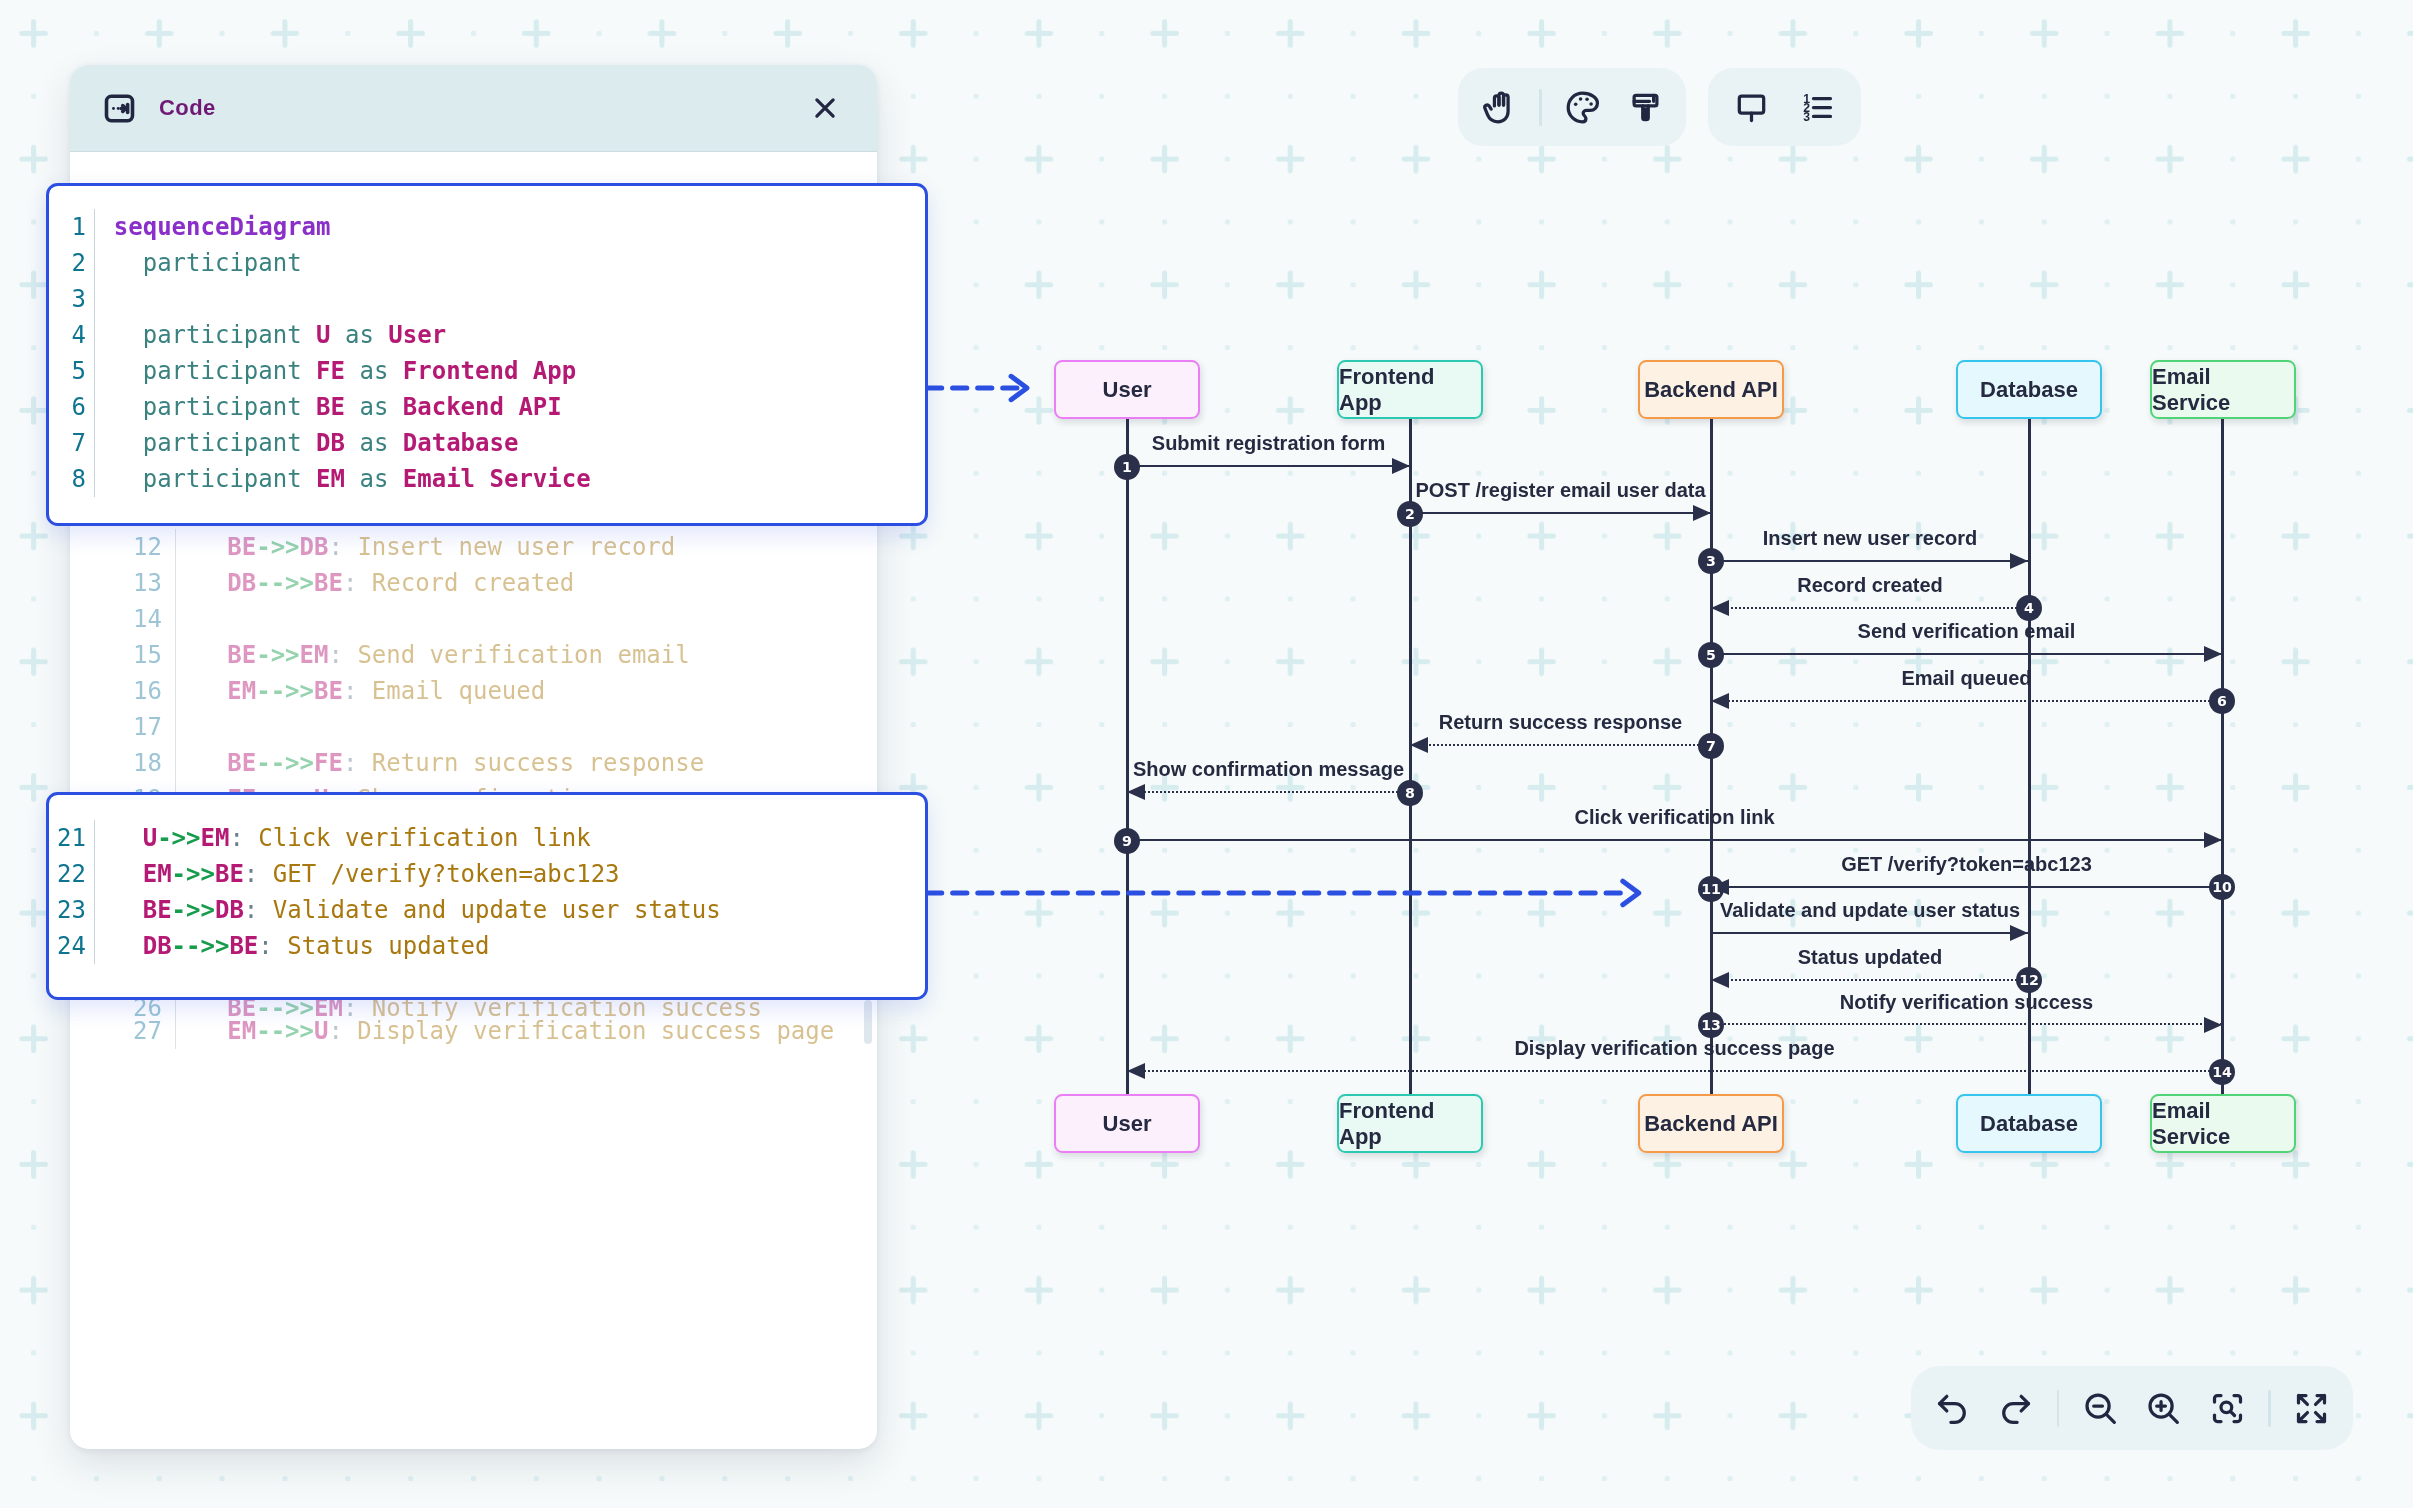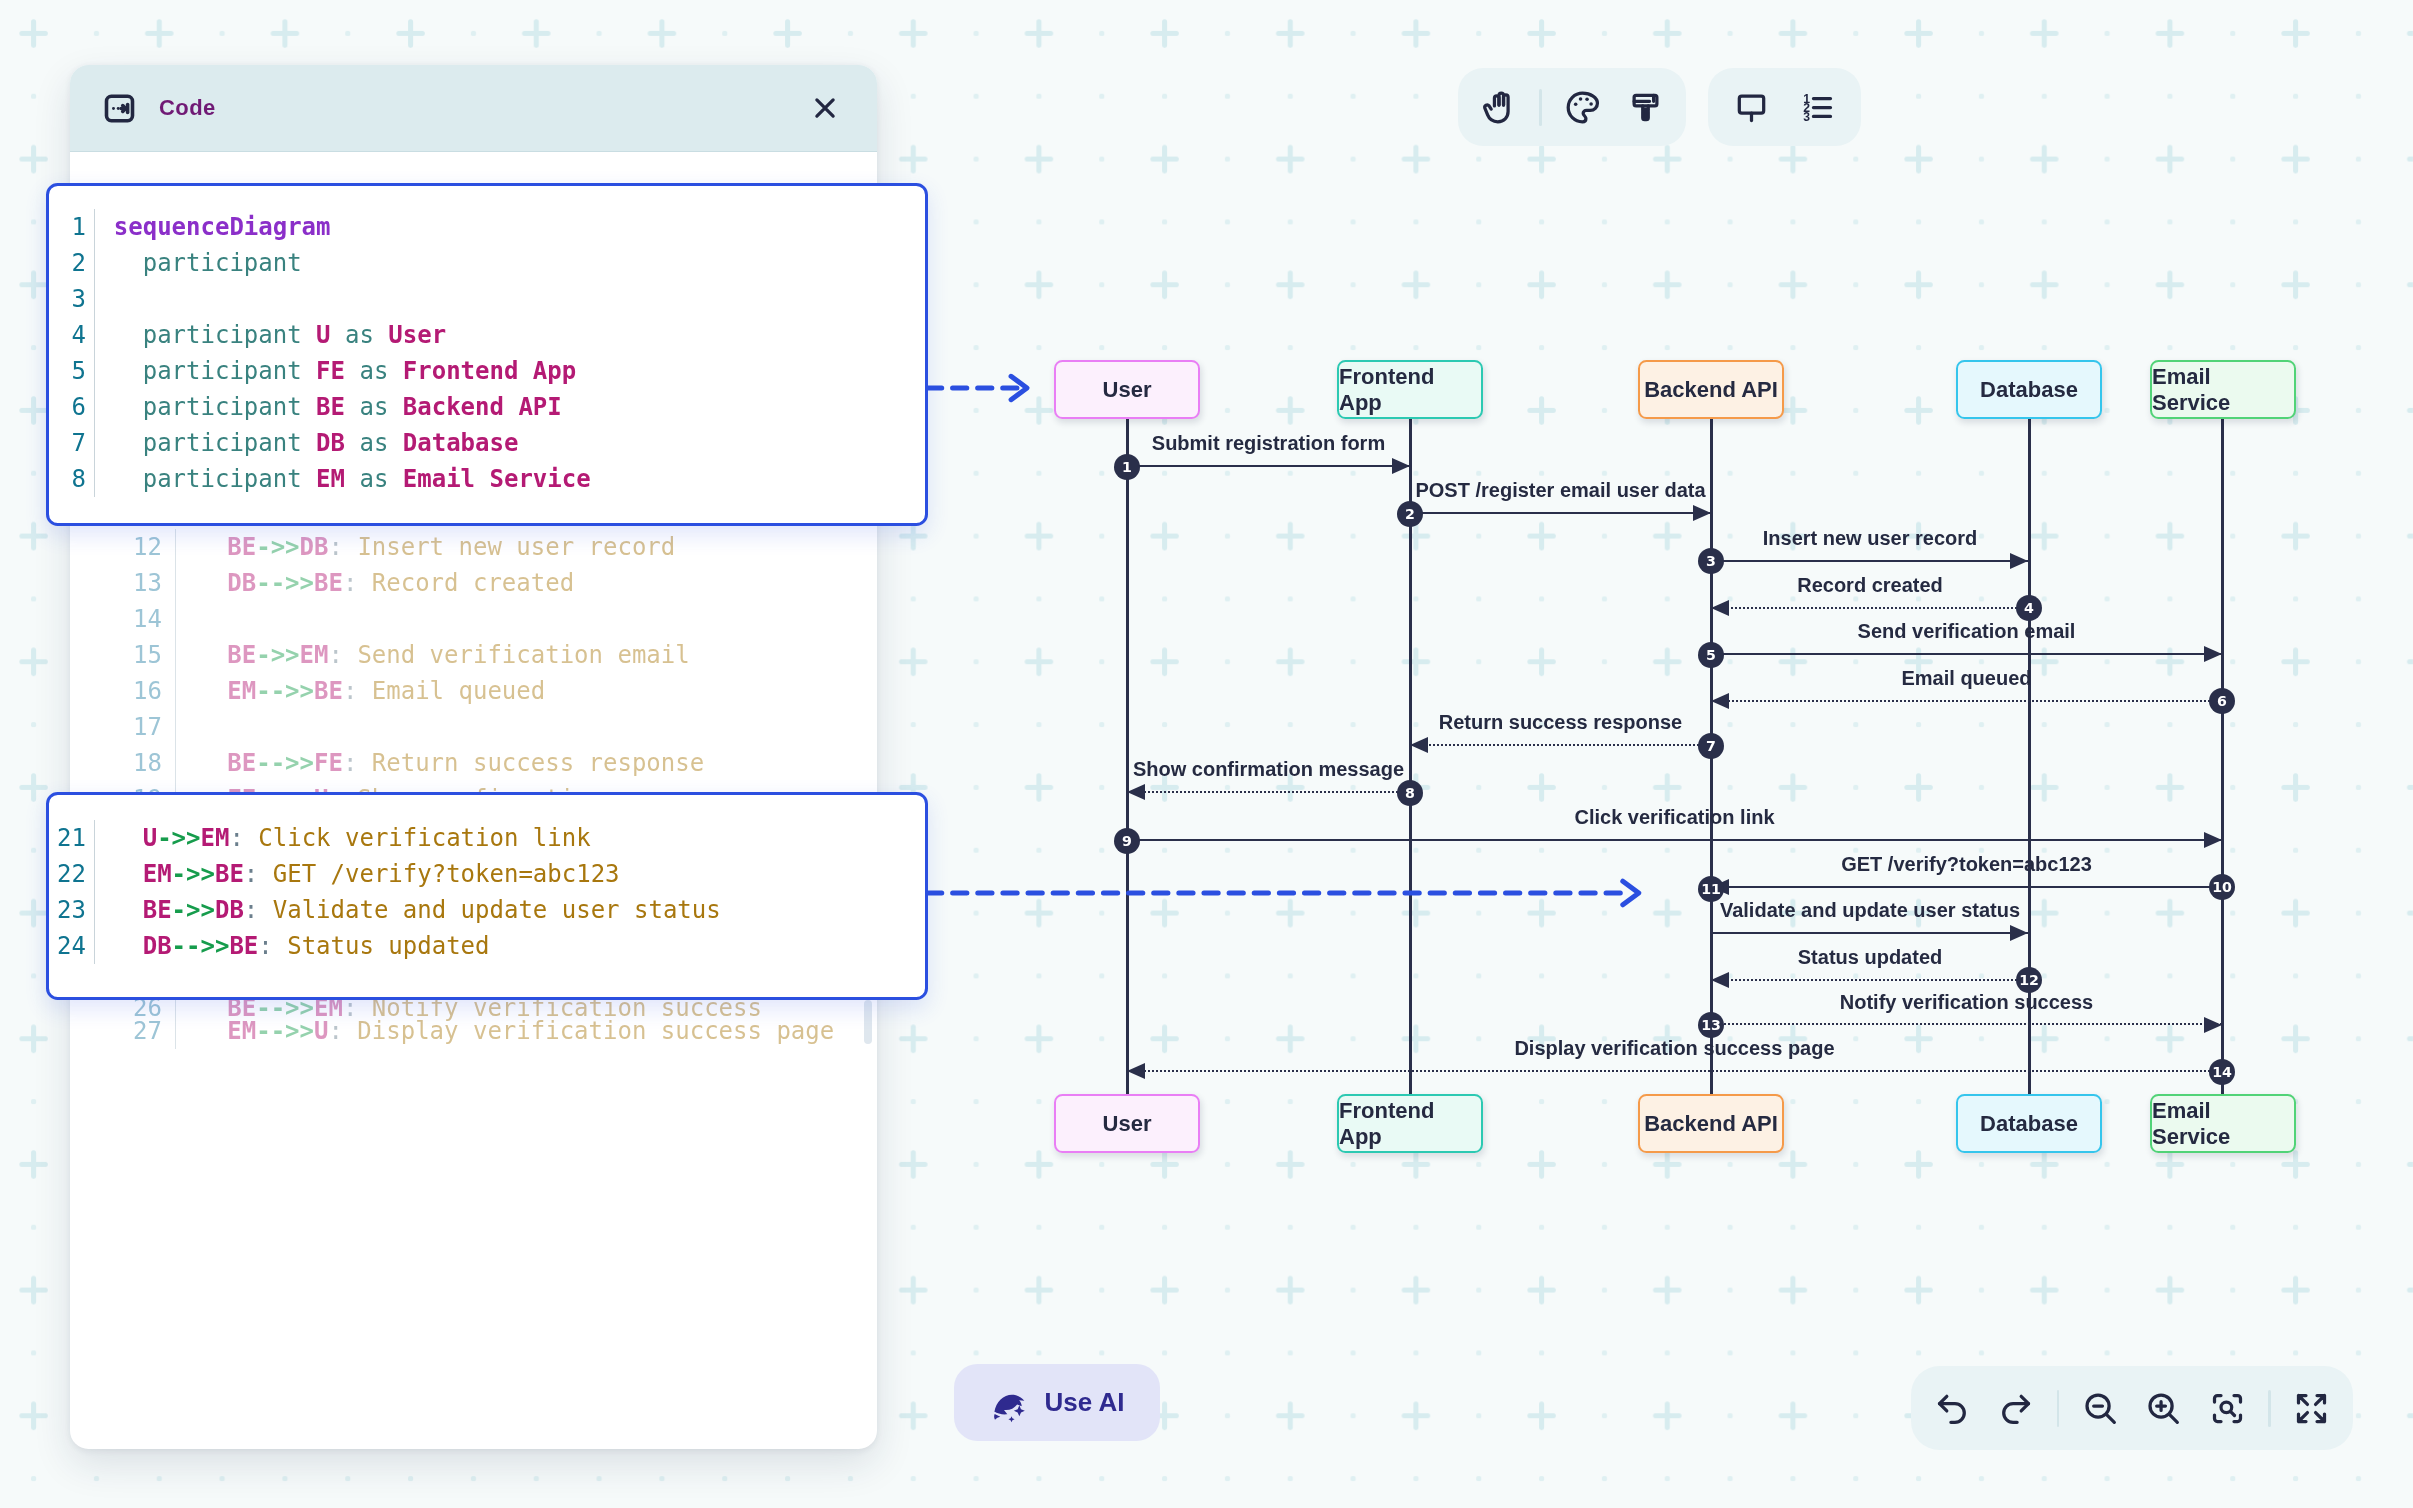--- a/index.html
+++ b/index.html
@@ -268,29 +268,20 @@
       <div class="cl"><span class="ln">7</span><span class="lc"><span class="tok-pln">  </span><span class="tok-kw">participant </span><span class="tok-id">DB</span><span class="tok-kw"> as </span><span class="tok-id">Database</span></span></div>
       <div class="cl"><span class="ln">8</span><span class="lc"><span class="tok-pln">  </span><span class="tok-kw">participant </span><span class="tok-id">EM</span><span class="tok-kw"> as </span><span class="tok-id">Email Service</span></span></div>
     </div>
   <div class="hlbox" id="box2">
       <div class="cl"><span class="ln">21</span><span class="lc"><span class="tok-pln">  </span><span class="tok-id">U</span><span class="tok-arr">-&gt;&gt;</span><span class="tok-id">EM</span><span class="tok-col">: </span><span class="tok-msg">Click verification link</span></span></div>
       <div class="cl"><span class="ln">22</span><span class="lc"><span class="tok-pln">  </span><span class="tok-id">EM</span><span class="tok-arr">-&gt;&gt;</span><span class="tok-id">BE</span><span class="tok-col">: </span><span class="tok-msg">GET /verify?token=abc123</span></span></div>
       <div class="cl"><span class="ln">23</span><span class="lc"><span class="tok-pln">  </span><span class="tok-id">BE</span><span class="tok-arr">-&gt;&gt;</span><span class="tok-id">DB</span><span class="tok-col">: </span><span class="tok-msg">Validate and update user status</span></span></div>
       <div class="cl"><span class="ln">24</span><span class="lc"><span class="tok-pln">  </span><span class="tok-id">DB</span><span class="tok-arr">--&gt;&gt;</span><span class="tok-id">BE</span><span class="tok-col">: </span><span class="tok-msg">Status updated</span></span></div>
     </div>
 
-  <div class="ai">
-    <svg width="40" height="40" viewBox="0 0 24 24">
-      <path d="M2.6 17.6 C3.6 10.6 9 6.4 14.3 7.1 c2.6.35 4.9 1.7 6.3 3.6 l-3.1-.3 c.9 1 1.45 2.2 1.55 3.5 l-2.75-1 c-1.8 2.4-4.7 3.7-7.9 3.3 l2 2.6 c-3.1.4-5.9-.5-7.8-1.7z" fill="#2f2a8f"></path>
-      <path d="M2.8 18.6 c-.5 1.2-.4 2.4.2 3.4 .8-1 1.9-1.6 3.2-1.8z" fill="#2f2a8f"></path>
-      <path d="M17.6 13.4l1 2.3 2.3 1-2.3 1-1 2.3-1-2.3-2.3-1 2.3-1z" fill="#2f2a8f"></path>
-      <path d="M12.9 19.9l.55 1.3 1.3.55-1.3.55-.55 1.3-.55-1.3-1.3-.55 1.3-.55z" fill="#2f2a8f"></path>
-    </svg>
-    <span class="ai-label">Use AI</span>
-  </div>
 
   <div class="pill" id="pillNav">
     <div class="ibtn">
       <svg width="39" height="39" viewBox="0 0 24 24" class="icon-stroke">
         <path d="M8.5 4.5 4 9l4.5 4.5"></path>
         <path d="M4 9h9.5a5.75 5.75 0 0 1 0 11.5H11"></path>
       </svg>
     </div>
     <div class="ibtn">
       <svg width="39" height="39" viewBox="0 0 24 24" class="icon-stroke">

